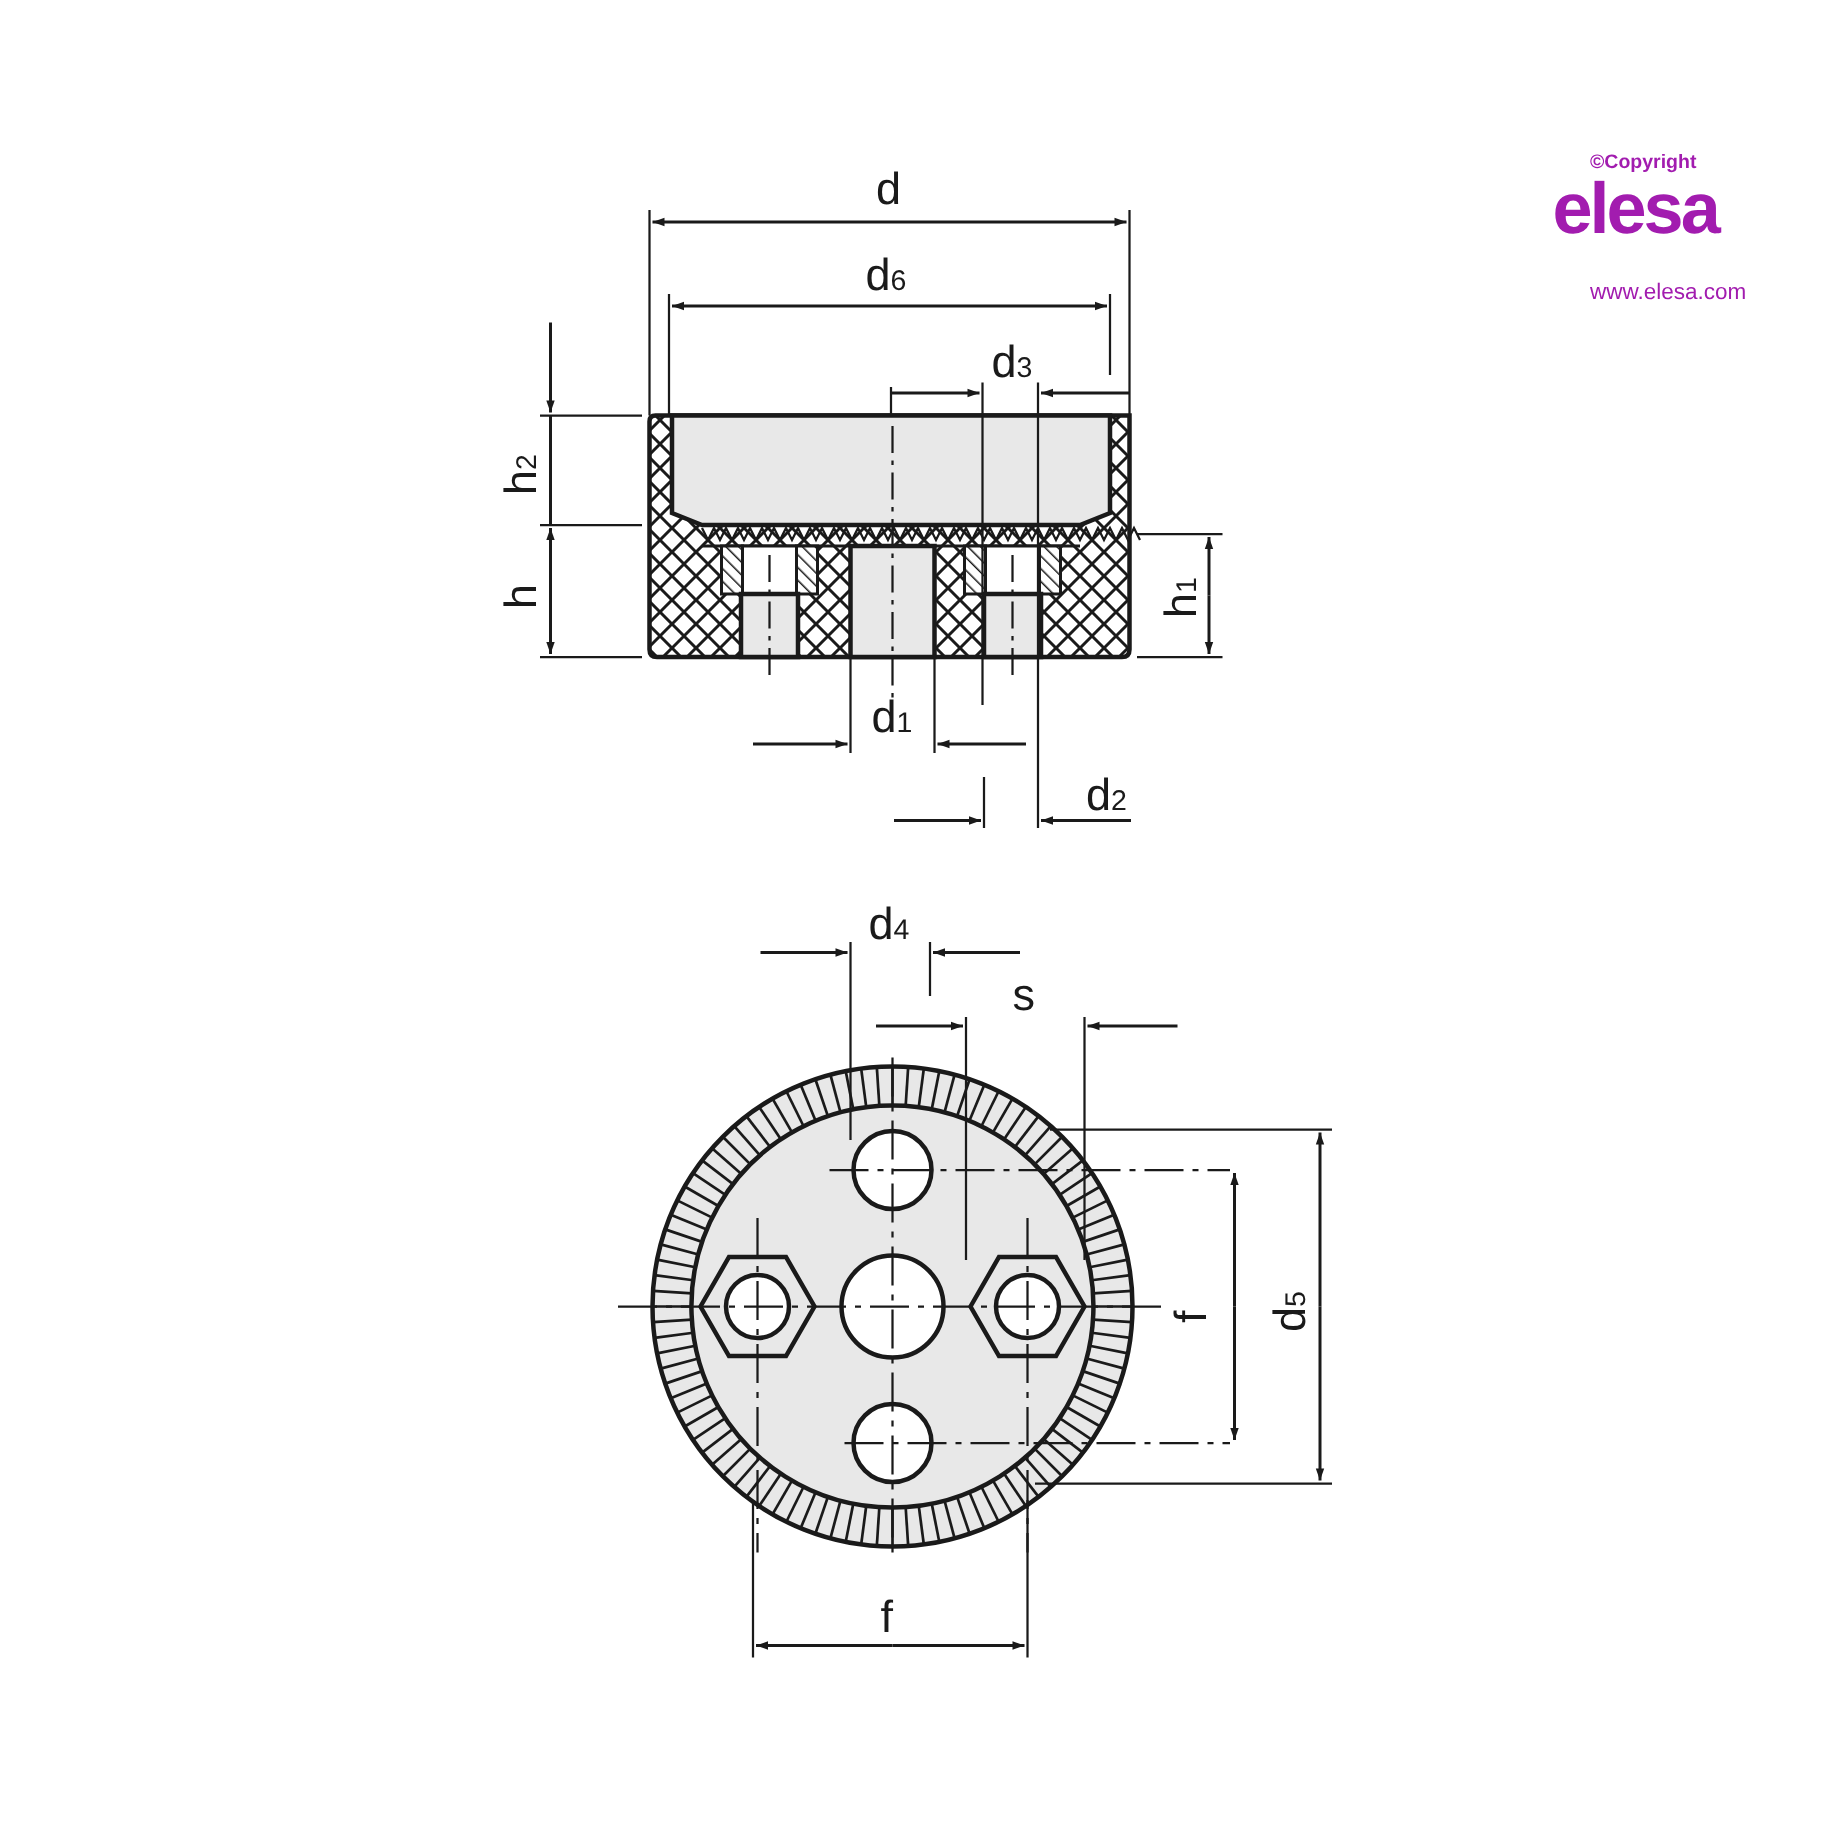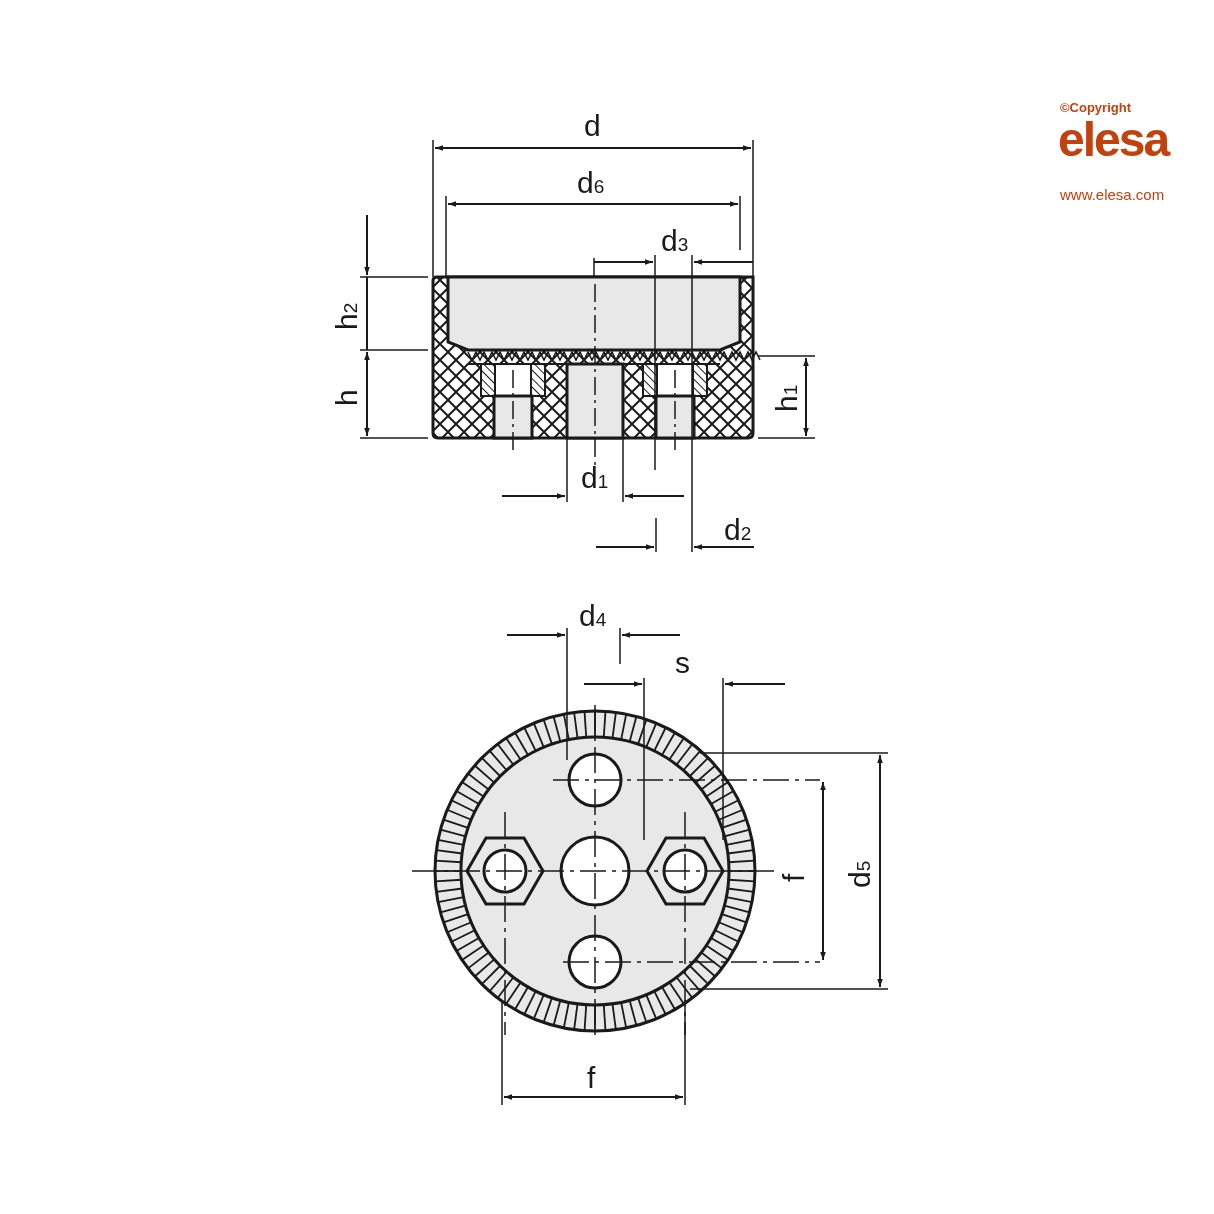--- a/index.html
+++ b/index.html
@@ -1,22 +1,22 @@
 <!DOCTYPE html>
 <html><head>
 <meta charset="utf-8">
 <style>
   html,body{margin:0;padding:0;background:#ffffff;}
   body{width:1214px;height:1214px;position:relative;overflow:hidden;font-family:"Liberation Sans",sans-serif;}
   #drawing{position:absolute;left:0;top:0;width:1214px;height:1214px;}
   .dim-label{font-family:"Liberation Sans",sans-serif;font-size:30px;fill:#1a1a1a;}
   .dim-sub{font-size:19px;}
-  .wm{position:absolute;color:#c2410c;font-family:"Liberation Sans",sans-serif;}
+  .wm{position:absolute;color:#a21caf;font-family:"Liberation Sans",sans-serif;}
   .wm-copy{left:1060px;top:100px;font-size:13px;font-weight:bold;}
-  .wm-logo{left:1058px;top:112px;font-size:48px;font-weight:bold;letter-spacing:-2px;}
+  .wm-logo{left:1035px;top:112px;font-size:48px;font-weight:bold;letter-spacing:-2px;}
   .wm-url{left:1060px;top:186px;font-size:15px;}
 </style>
 </head>
 <body>
 
 <div class="wm wm-copy">©Copyright</div>
 <div class="wm wm-logo">elesa</div>
 <div class="wm wm-url">www.elesa.com</div>
 
 <svg id="drawing" viewBox="0 0 1214 1214" xmlns="http://www.w3.org/2000/svg">

